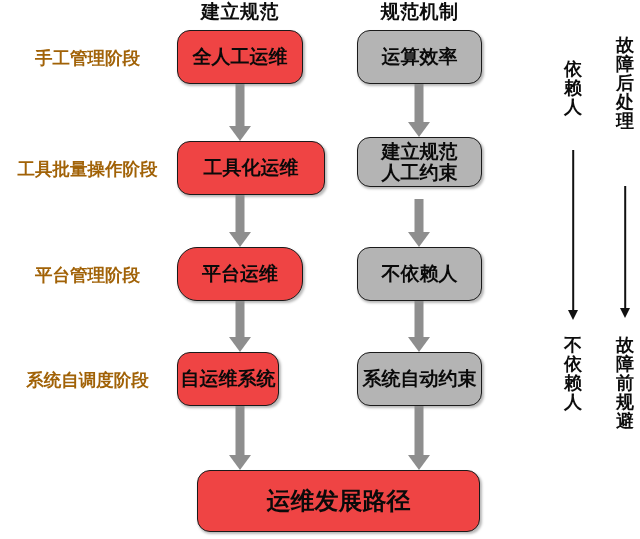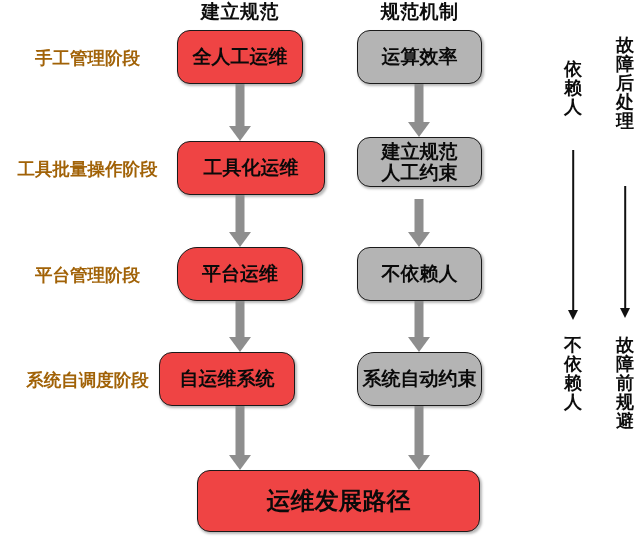--- a/index.html
+++ b/index.html
@@ -123,35 +123,35 @@
 
   <div class="node light" style="left:177px;top:30px;width:126px;height:54px;">
     <span>全人工运维</span>
   </div>
   <div class="node light" style="left:177px;top:141px;width:148px;height:54px;">
     <span>工具化运维</span>
   </div>
   <div class="node light" style="left:177px;top:247px;width:126px;height:54px;border-radius:20px;">
     <span>平台运维</span>
   </div>
-  <div class="node light" style="left:159px;top:352px;width:136px;height:54px;">
+  <div class="node light" style="left:177px;top:352px;width:102px;height:54px;">
     <span>自运维系统</span>
   </div>
 
   <div class="node mid" style="left:357px;top:30px;width:125px;height:54px;">
     <span>运算效率</span>
   </div>
   <div class="node mid" style="left:357px;top:137px;width:125px;height:50px;">
     <span>建立规范
 人工约束</span>
   </div>
   <div class="node mid" style="left:357px;top:247px;width:125px;height:54px;">
     <span>不依赖人</span>
   </div>
-  <div class="node mid" style="left:357px;top:352px;width:125px;height:54px;border-radius:17px;">
+  <div class="node mid" style="left:357px;top:352px;width:125px;height:54px;">
     <span>系统自动约束</span>
   </div>
 
   <div class="node light wide" style="left:197px;top:470px;width:283px;height:62px;">
     <span>运维发展路径</span>
   </div>
 
   <div class="conn" style="left:226px;top:84px;width:28px;height:57px;">
     <div class="shaft" style="height:42px;"></div>
       <div class="head"></div>

